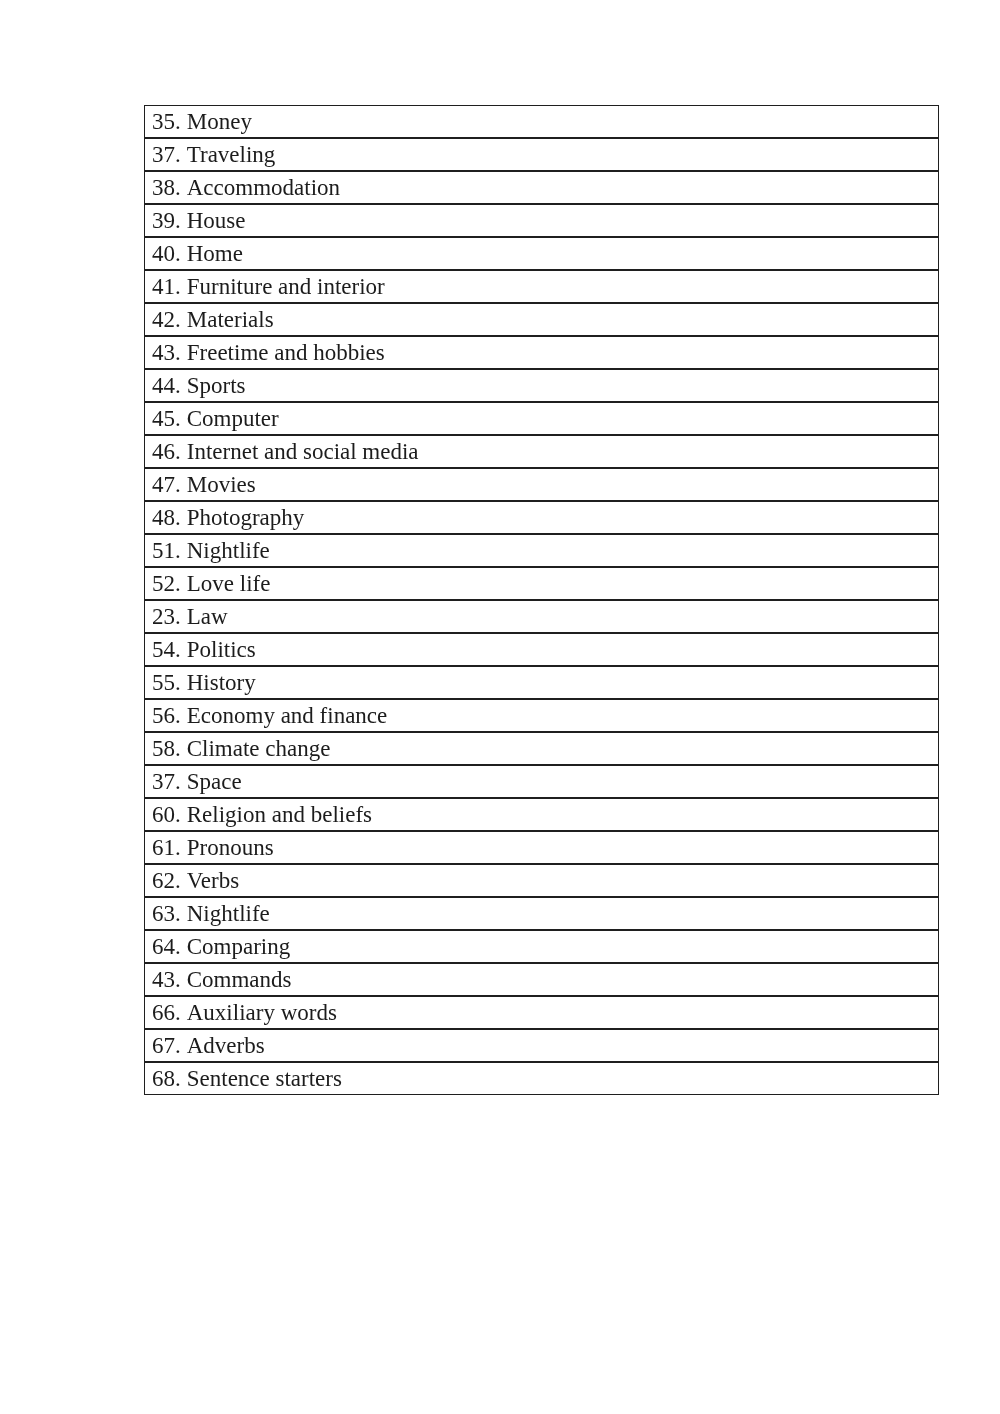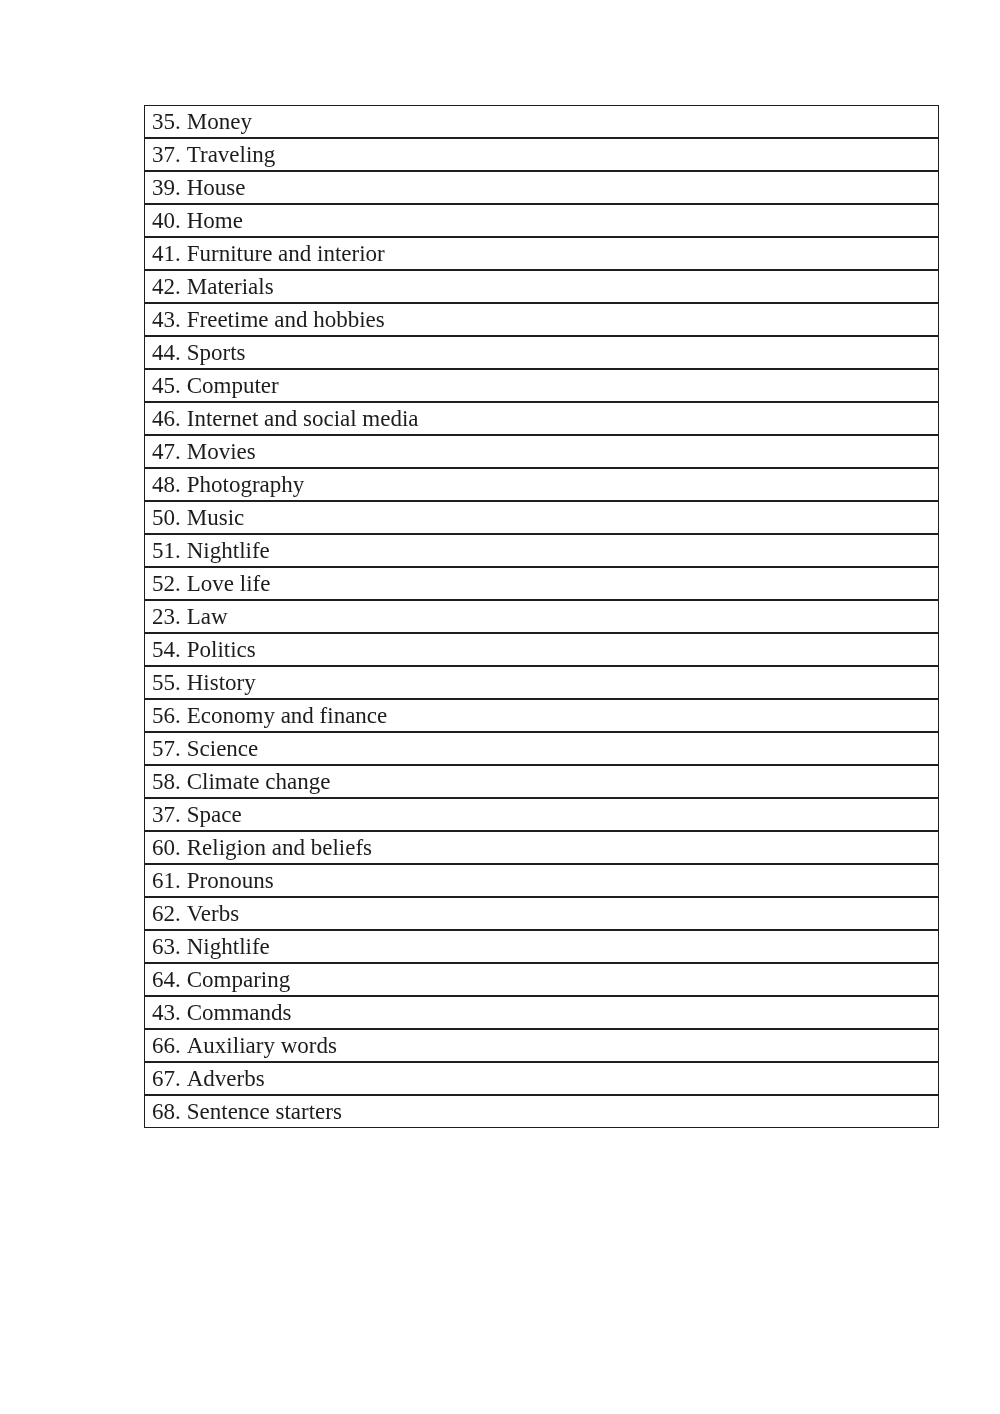--- a/index.html
+++ b/index.html
@@ -61,20 +61,25 @@
           </td>
         </tr>
 
 
         <tr>
           <td>
             <span class="row-number">37.</span><span class="row-label">Traveling</span>
           </td>
         </tr>
 
+        <tr>
+          <td>
+            <span class="row-number">38.</span><span class="row-label">Accommodation</span>
+          </td>
+        </tr>
 
         <tr>
           <td>
             <span class="row-number">39.</span><span class="row-label">House</span>
           </td>
         </tr>
 
         <tr>
           <td>
             <span class="row-number">40.</span><span class="row-label">Home</span>
@@ -123,25 +128,20 @@
           </td>
         </tr>
 
         <tr>
           <td>
             <span class="row-number">48.</span><span class="row-label">Photography</span>
           </td>
         </tr>
 
 
-        <tr>
-          <td>
-            <span class="row-number">50.</span><span class="row-label">Music</span>
-          </td>
-        </tr>
 
         <tr>
           <td>
             <span class="row-number">51.</span><span class="row-label">Nightlife</span>
           </td>
         </tr>
 
         <tr>
           <td>
             <span class="row-number">52.</span><span class="row-label">Love life</span>
@@ -165,25 +165,20 @@
             <span class="row-number">55.</span><span class="row-label">History</span>
           </td>
         </tr>
 
         <tr>
           <td>
             <span class="row-number">56.</span><span class="row-label">Economy and finance</span>
           </td>
         </tr>
 
-        <tr>
-          <td>
-            <span class="row-number">57.</span><span class="row-label">Science</span>
-          </td>
-        </tr>
 
         <tr>
           <td>
             <span class="row-number">58.</span><span class="row-label">Climate change</span>
           </td>
         </tr>
 
         <tr>
           <td>
             <span class="row-number">37.</span><span class="row-label">Space</span>

